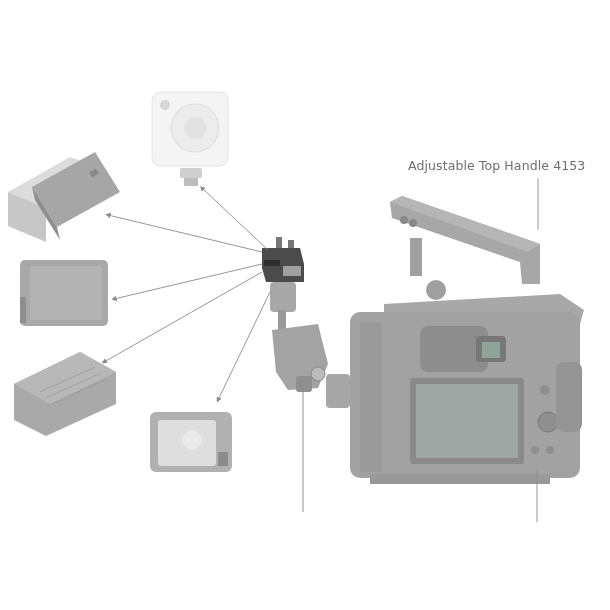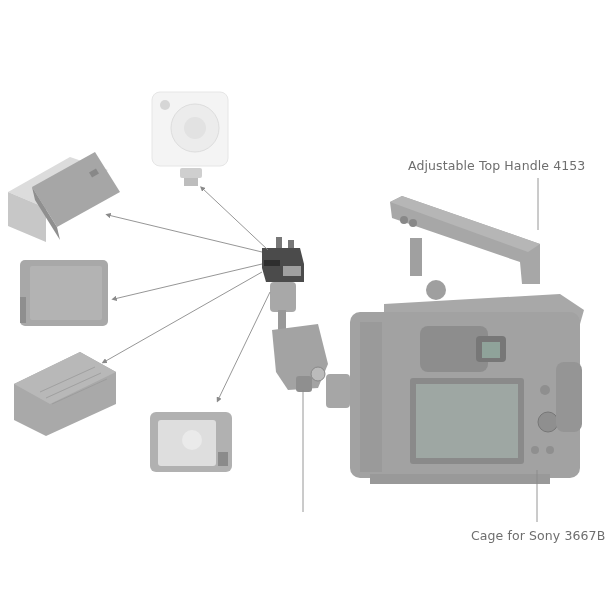--- a/index.html
+++ b/index.html
@@ -112,15 +112,14 @@
       <line x1="262" y1="252" x2="114" y2="287" marker-end="url(#arr)"></line>
       <line x1="262" y1="260" x2="104" y2="350" marker-end="url(#arr)"></line>
       <line x1="270" y1="280" x2="218" y2="388" marker-end="url(#arr)"></line>
       <line x1="303" y1="378" x2="303" y2="500"></line>
       <line x1="538" y1="166" x2="538" y2="218"></line>
       <line x1="537" y1="458" x2="537" y2="510"></line>
     </g>
   </svg>
 
   <span class="label lbl-handle">Adjustable Top Handle 4153</span>
-  <span class="label lbl-cage">Cage for Sony 3667B</span>
 
 </div>
 
 </body></html>

